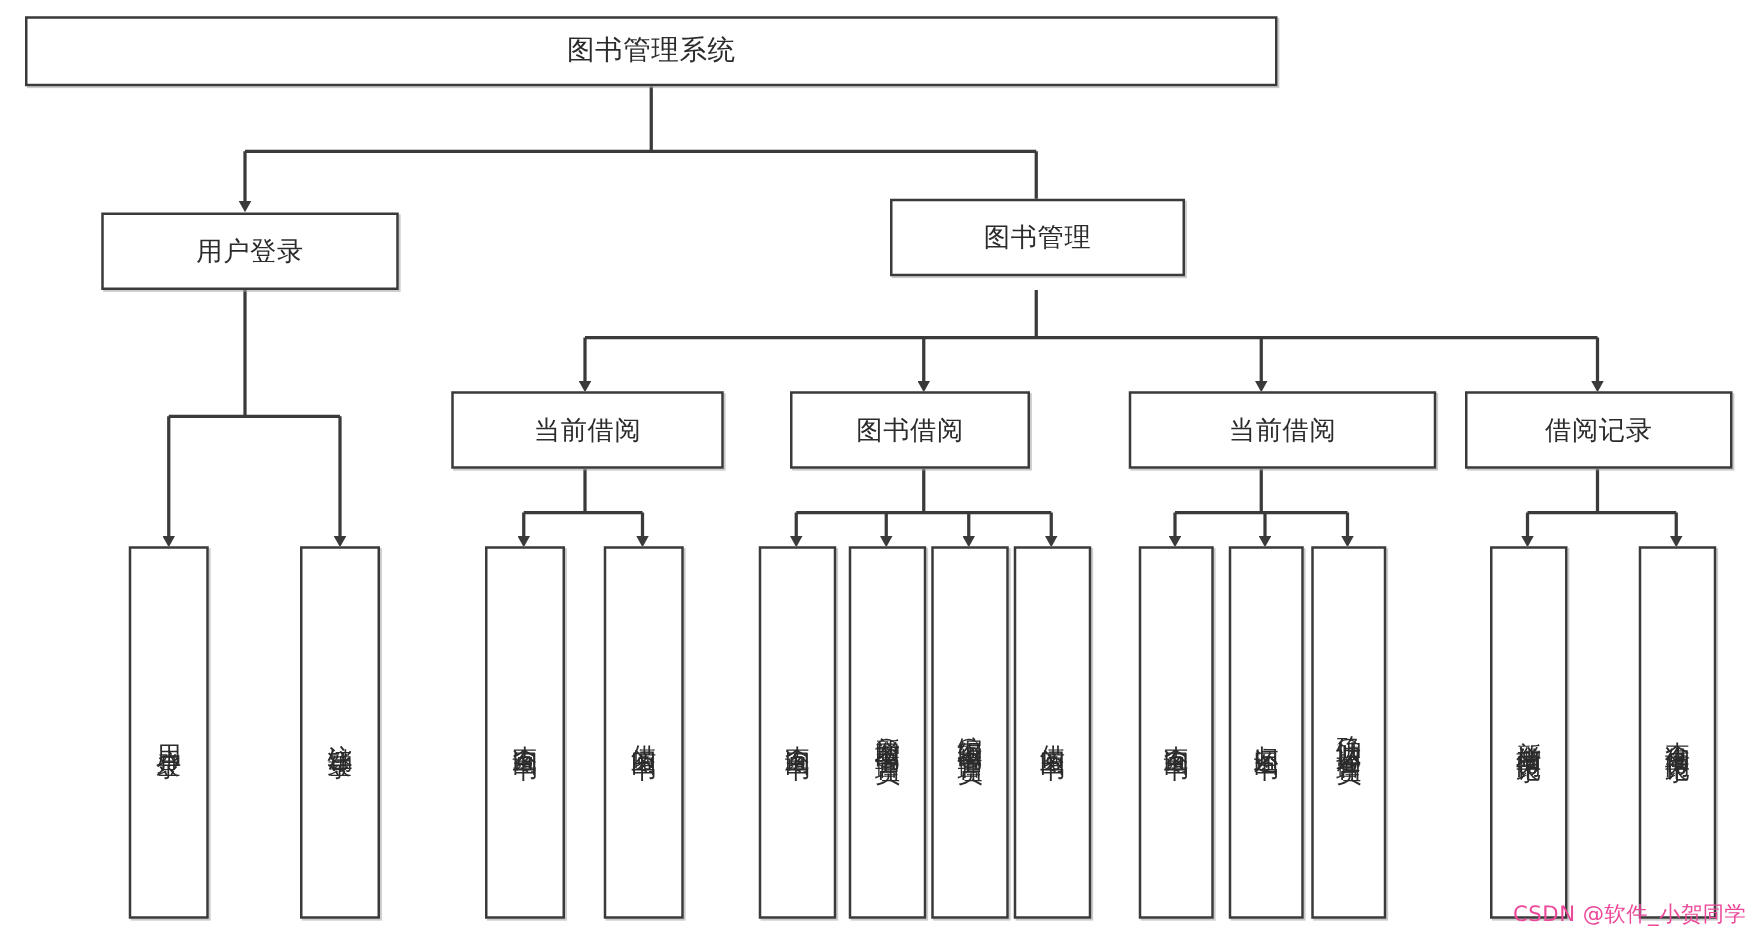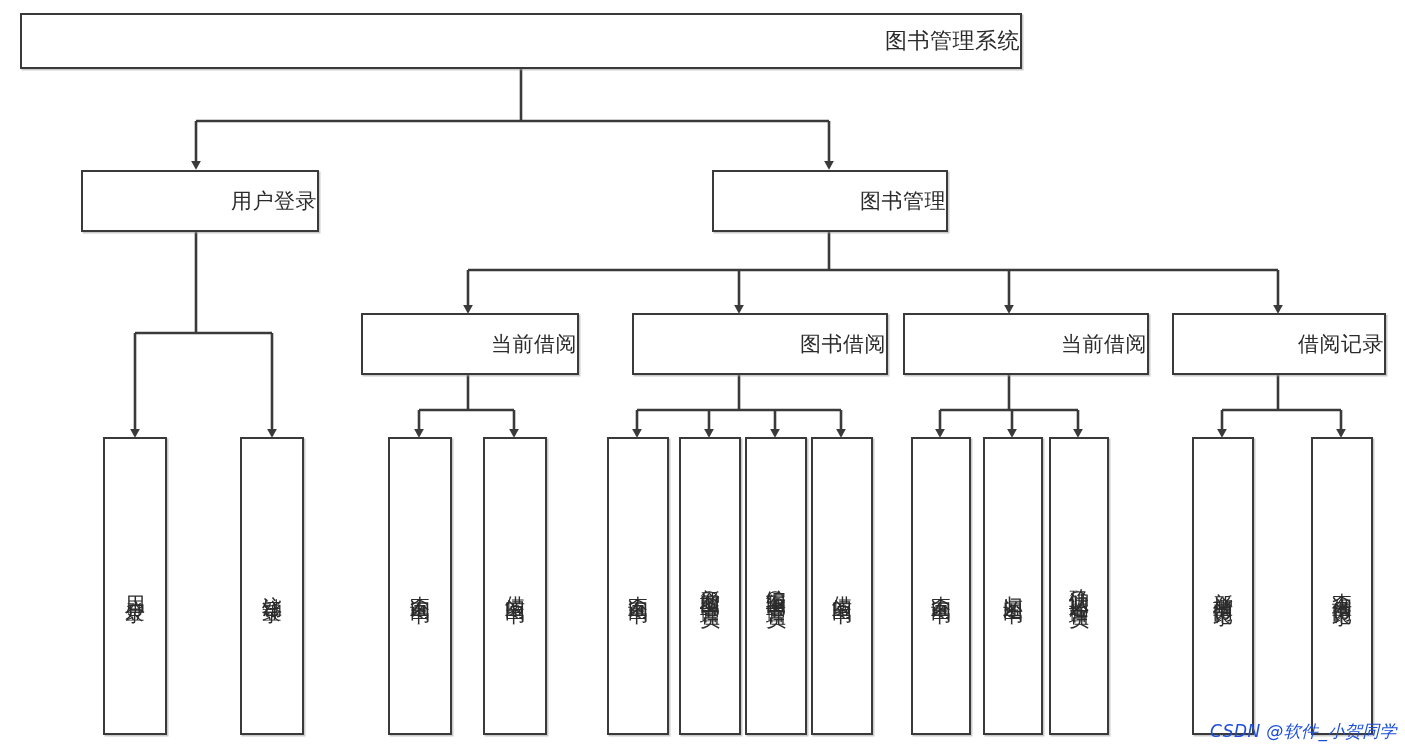--- a/index.html
+++ b/index.html
@@ -26,21 +26,21 @@
     height: 747px;
     pointer-events: none;
   }
   .node {
     position: absolute;
     box-sizing: border-box;
     background: #ffffff;
     border: 2.5px solid #3a3a3a;
     display: flex;
     align-items: center;
-    justify-content: flex-end;
+    justify-content: center;
     box-shadow: 1.5px 1.5px 0 rgba(160,160,160,0.55);
   }
   .node-label {
     color: #2b2b2b;
     font-size: 21px;
     line-height: 1.18;
     letter-spacing: 0.5px;
     white-space: nowrap;
     text-align: center;
   }
@@ -59,24 +59,23 @@
     letter-spacing: 3px;
     line-height: 1.05;
     white-space: normal;
     max-height: 100%;
   }
   #watermark {
     position: absolute;
     right: 8px;
     bottom: 4px;
     font-size: 17px;
-    color: #1d4ed8;
+    color: #ec4899;
     letter-spacing: 0.4px;
     white-space: nowrap;
-    font-style: italic;
   }
 </style>
 </head>
 <body>
 
 <div id="diagram-root">
 
   <svg id="connector-layer" viewBox="0 0 1405 747" width="1405" height="747" xmlns="http://www.w3.org/2000/svg">
     <defs>
       <marker id="arrowhead" markerWidth="9" markerHeight="10" refX="1.2" refY="5" orient="auto" markerUnits="userSpaceOnUse">
@@ -127,28 +126,28 @@
     </g>
   </svg>
 
   <div class="node root" style="left:20px; top:13px; width:1002px; height:56px;">
     <span class="node-label">图书管理系统</span>
   </div>
 
   <div class="node level2" style="left:81px; top:170px; width:238px; height:62px;">
     <span class="node-label">用户登录</span>
   </div>
-  <div class="node level2" style="left:712px; top:170px; width:236px; height:62px;">
+  <div class="node level2" style="left:712px; top:159px; width:236px; height:62px;">
     <span class="node-label">图书管理</span>
   </div>
 
   <div class="node level3" style="left:361px; top:313px; width:218px; height:62px;">
     <span class="node-label">当前借阅</span>
   </div>
-  <div class="node level3" style="left:632px; top:313px; width:256px; height:62px;">
+  <div class="node level3" style="left:632px; top:313px; width:192px; height:62px;">
     <span class="node-label">图书借阅</span>
   </div>
   <div class="node level3" style="left:903px; top:313px; width:246px; height:62px;">
     <span class="node-label">当前借阅</span>
   </div>
   <div class="node level3" style="left:1172px; top:313px; width:214px; height:62px;">
     <span class="node-label">借阅记录</span>
   </div>
 
   <div class="node leaf" style="left:103px; top:437px; width:64px; height:298px;">

